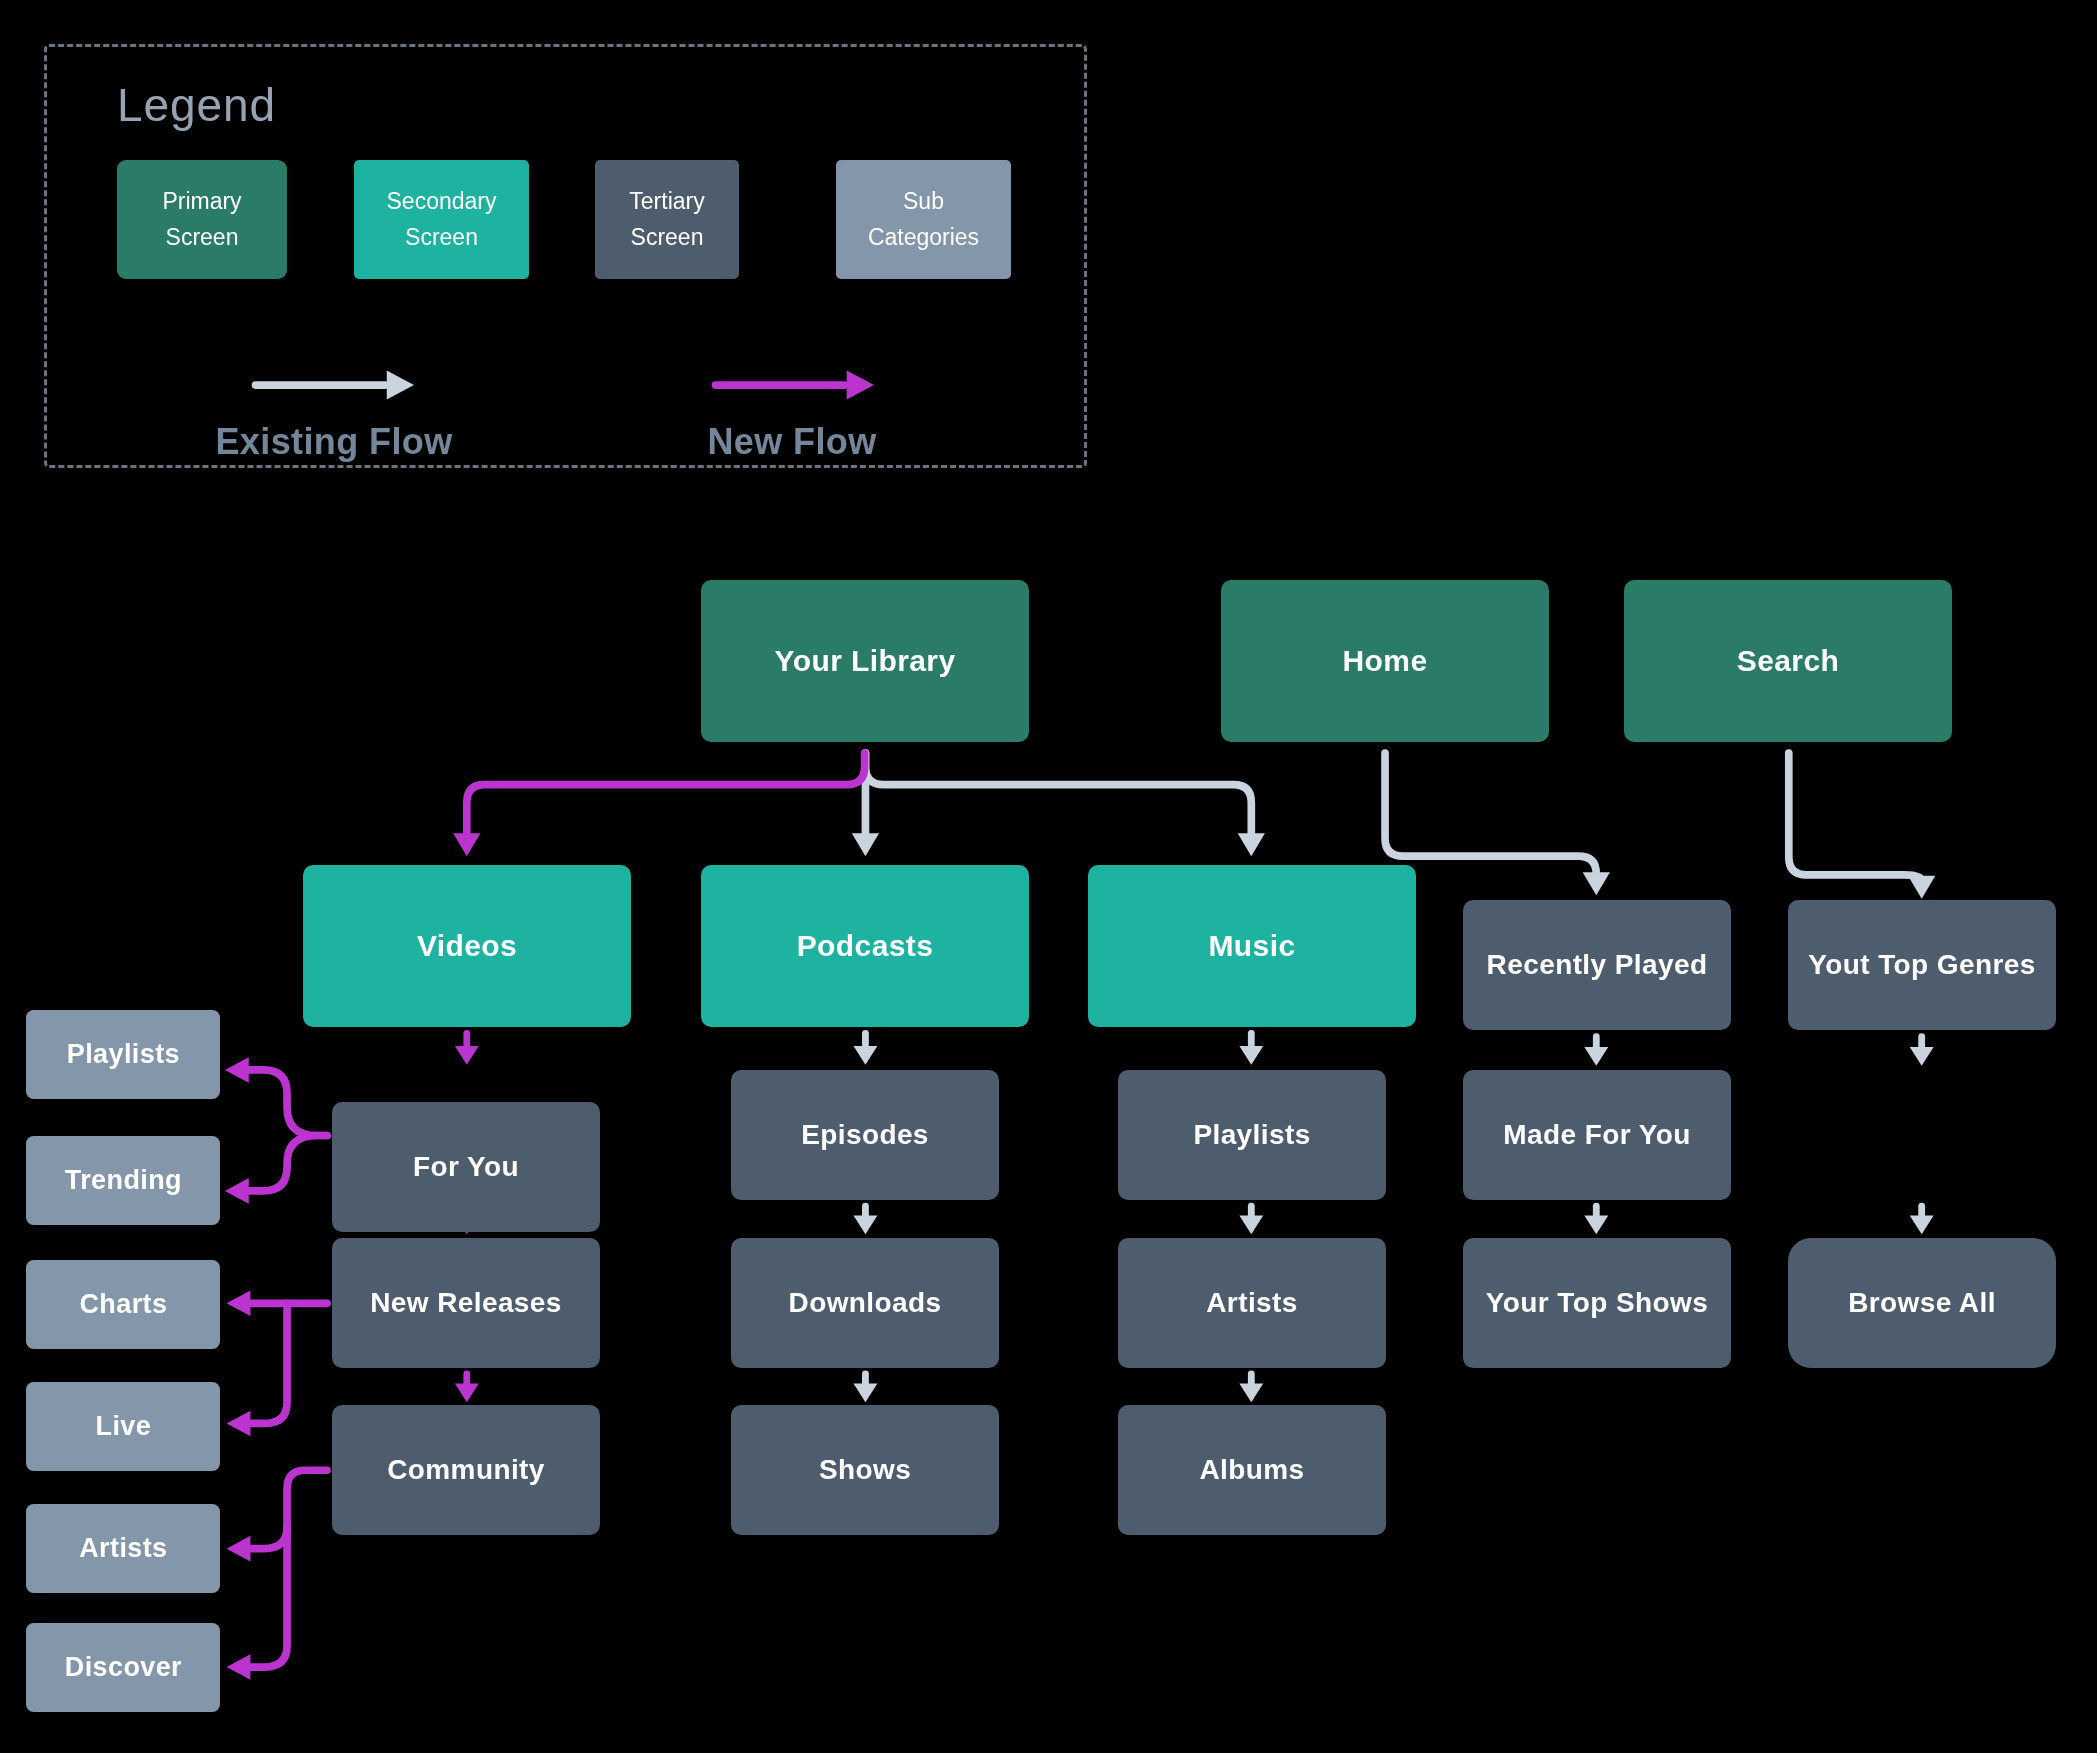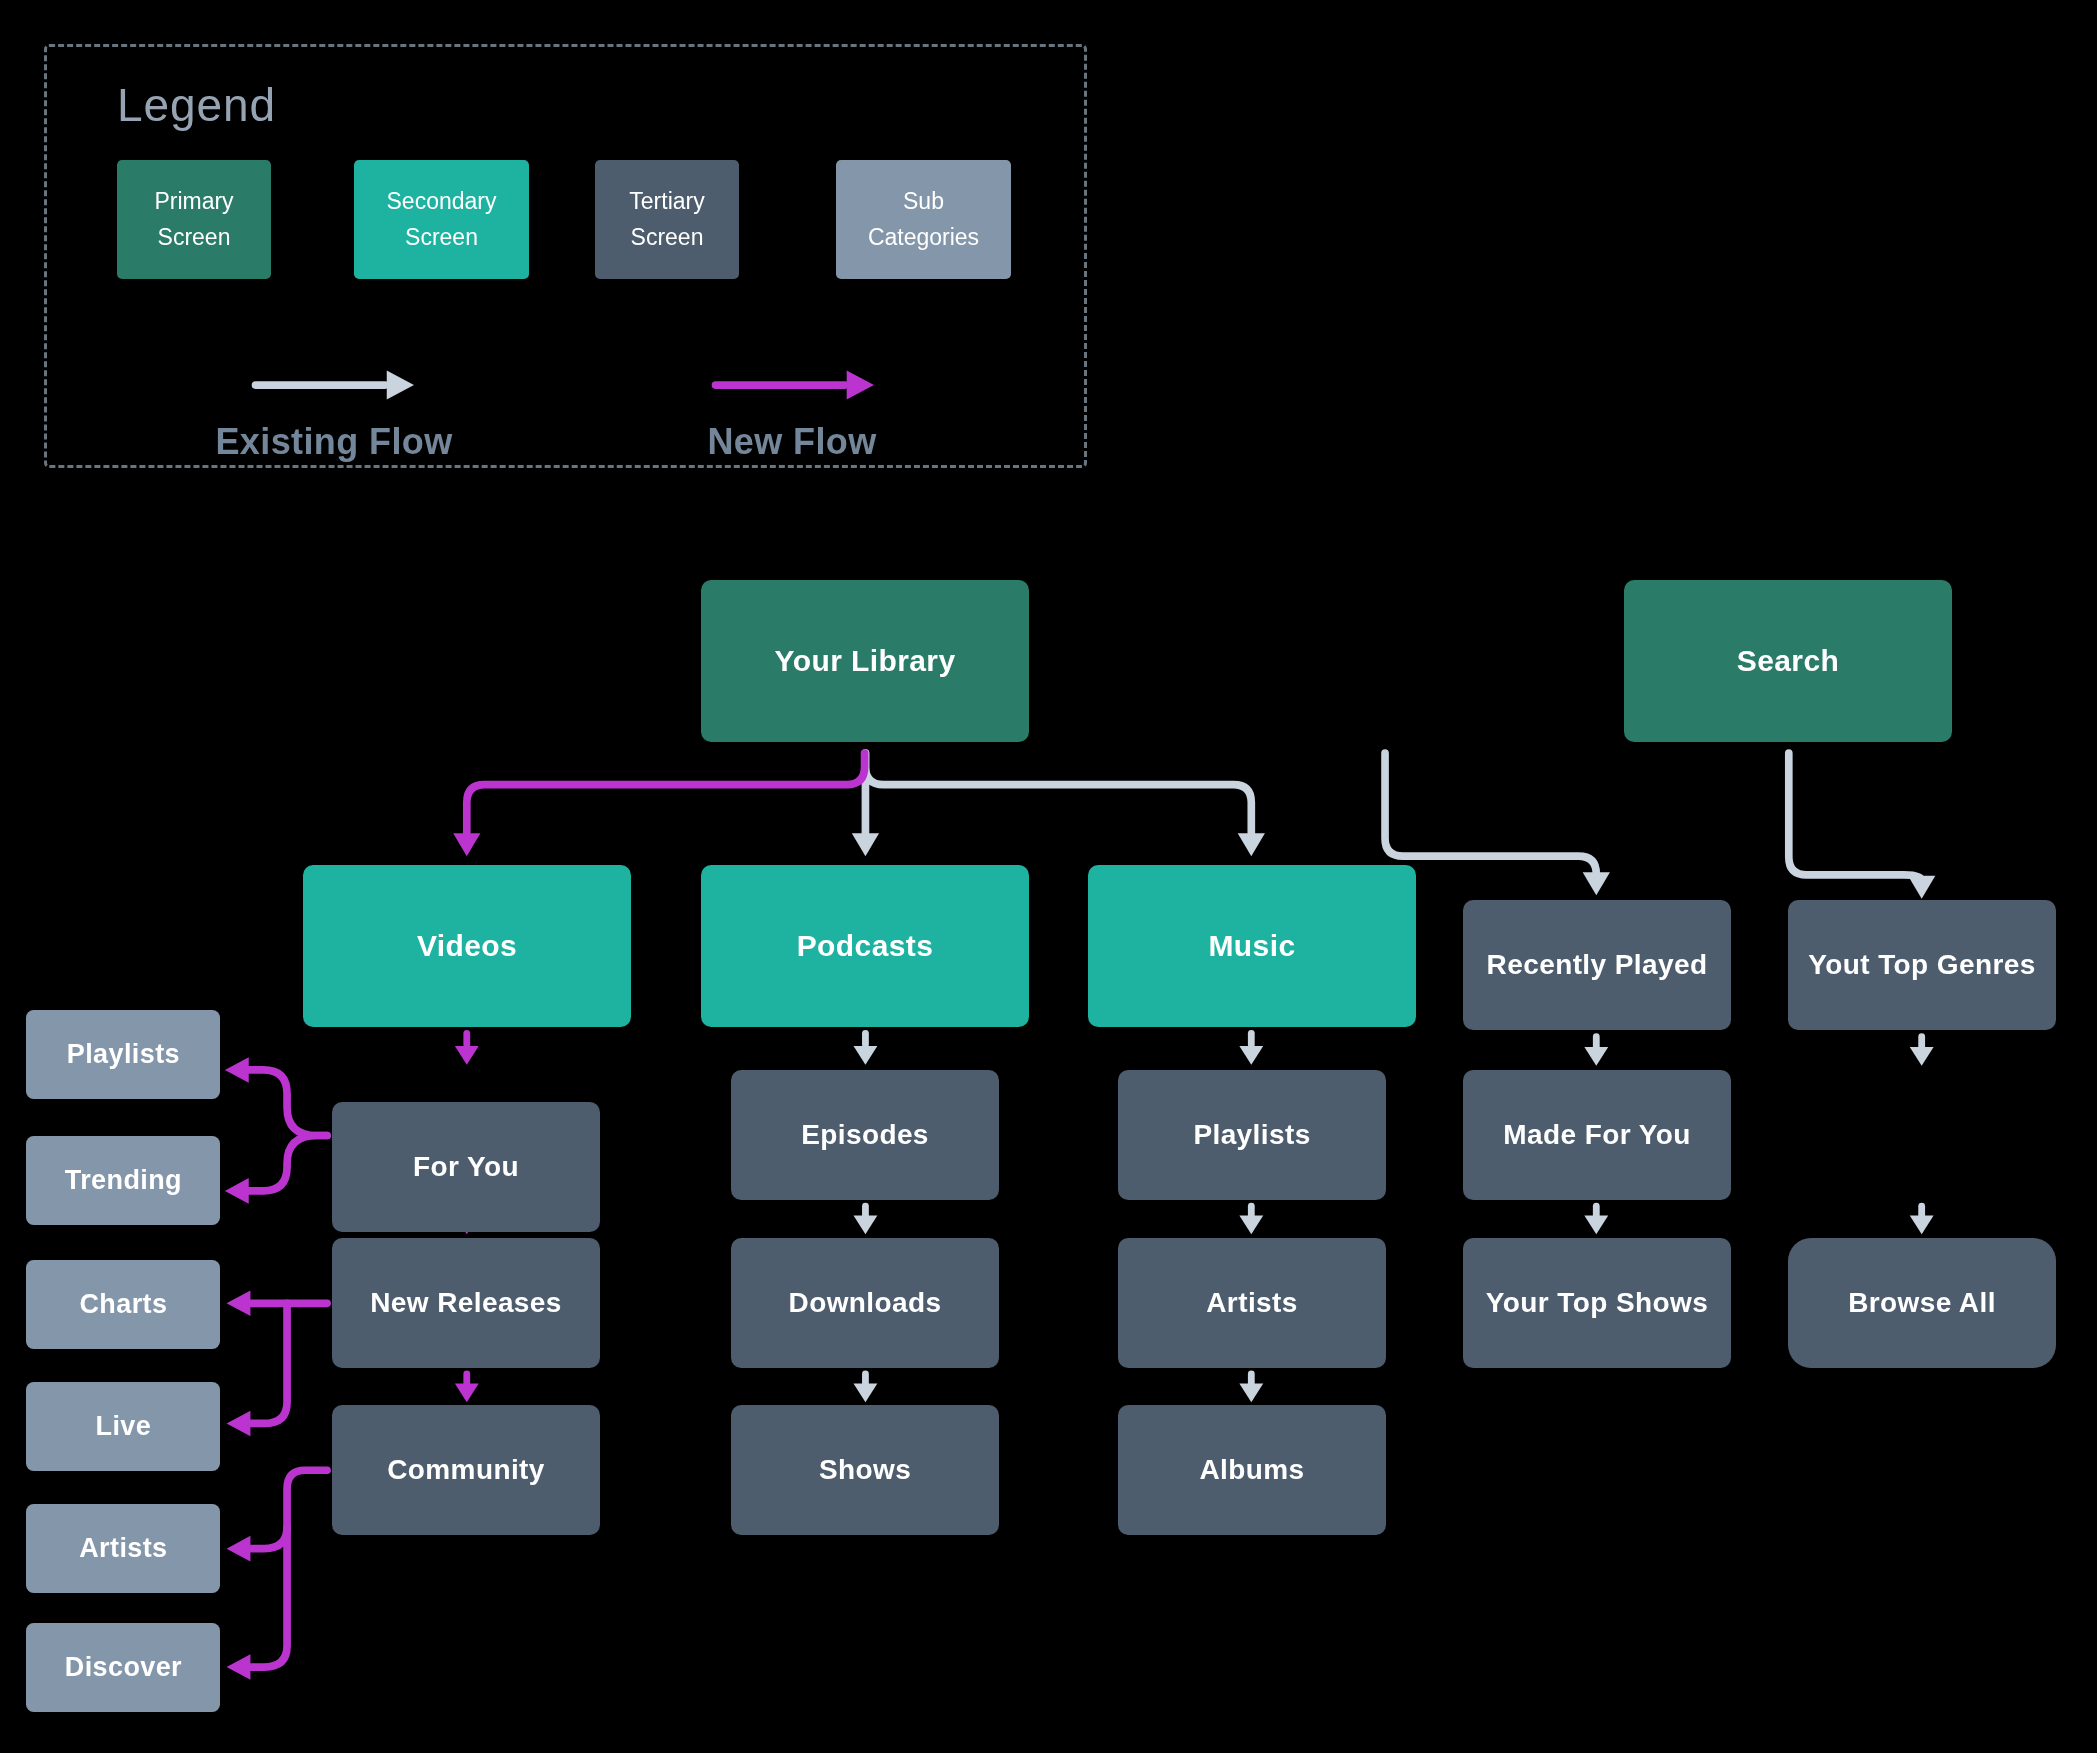--- a/index.html
+++ b/index.html
@@ -150,38 +150,41 @@
         <polygon class="g" points="486,452 454,435 454,469"></polygon>
     </g>
     <g>
       <path class="m" d="M840 452 H992"></path>
         <polygon class="m" points="1026,452 994,435 994,469"></polygon>
     </g>
   </svg>
 
   <div class="legend-border"></div>
   <div class="legend-title">Legend</div>
-  <div class="swatch primary" style="left:117px;width:154px;">
+  <div class="swatch primary" style="left:117px;width:170px;border-radius:9px;">
     <span>Primary Screen</span>
   </div>
   <div class="swatch secondary" style="left:354px;width:175px;">
     <span>Secondary Screen</span>
   </div>
   <div class="swatch tertiary" style="left:595px;width:144px;">
     <span>Tertiary Screen</span>
   </div>
   <div class="swatch sub" style="left:836px;width:175px;">
     <span>Sub Categories</span>
   </div>
   <div class="flow-label" style="left:334px;">Existing Flow</div>
   <div class="flow-label" style="left:792px;">New Flow</div>
 
   <div class="box primary big" style="left:701px;top:580px;">
     <span>Your Library</span>
   </div>
+  <div class="box primary big" style="left:1221px;top:580px;">
+    <span>Home</span>
+  </div>
   <div class="box primary big" style="left:1624px;top:580px;">
     <span>Search</span>
   </div>
 
   <div class="box secondary big" style="left:303px;top:865px;">
     <span>Videos</span>
   </div>
   <div class="box secondary big" style="left:701px;top:865px;">
     <span>Podcasts</span>
   </div>

